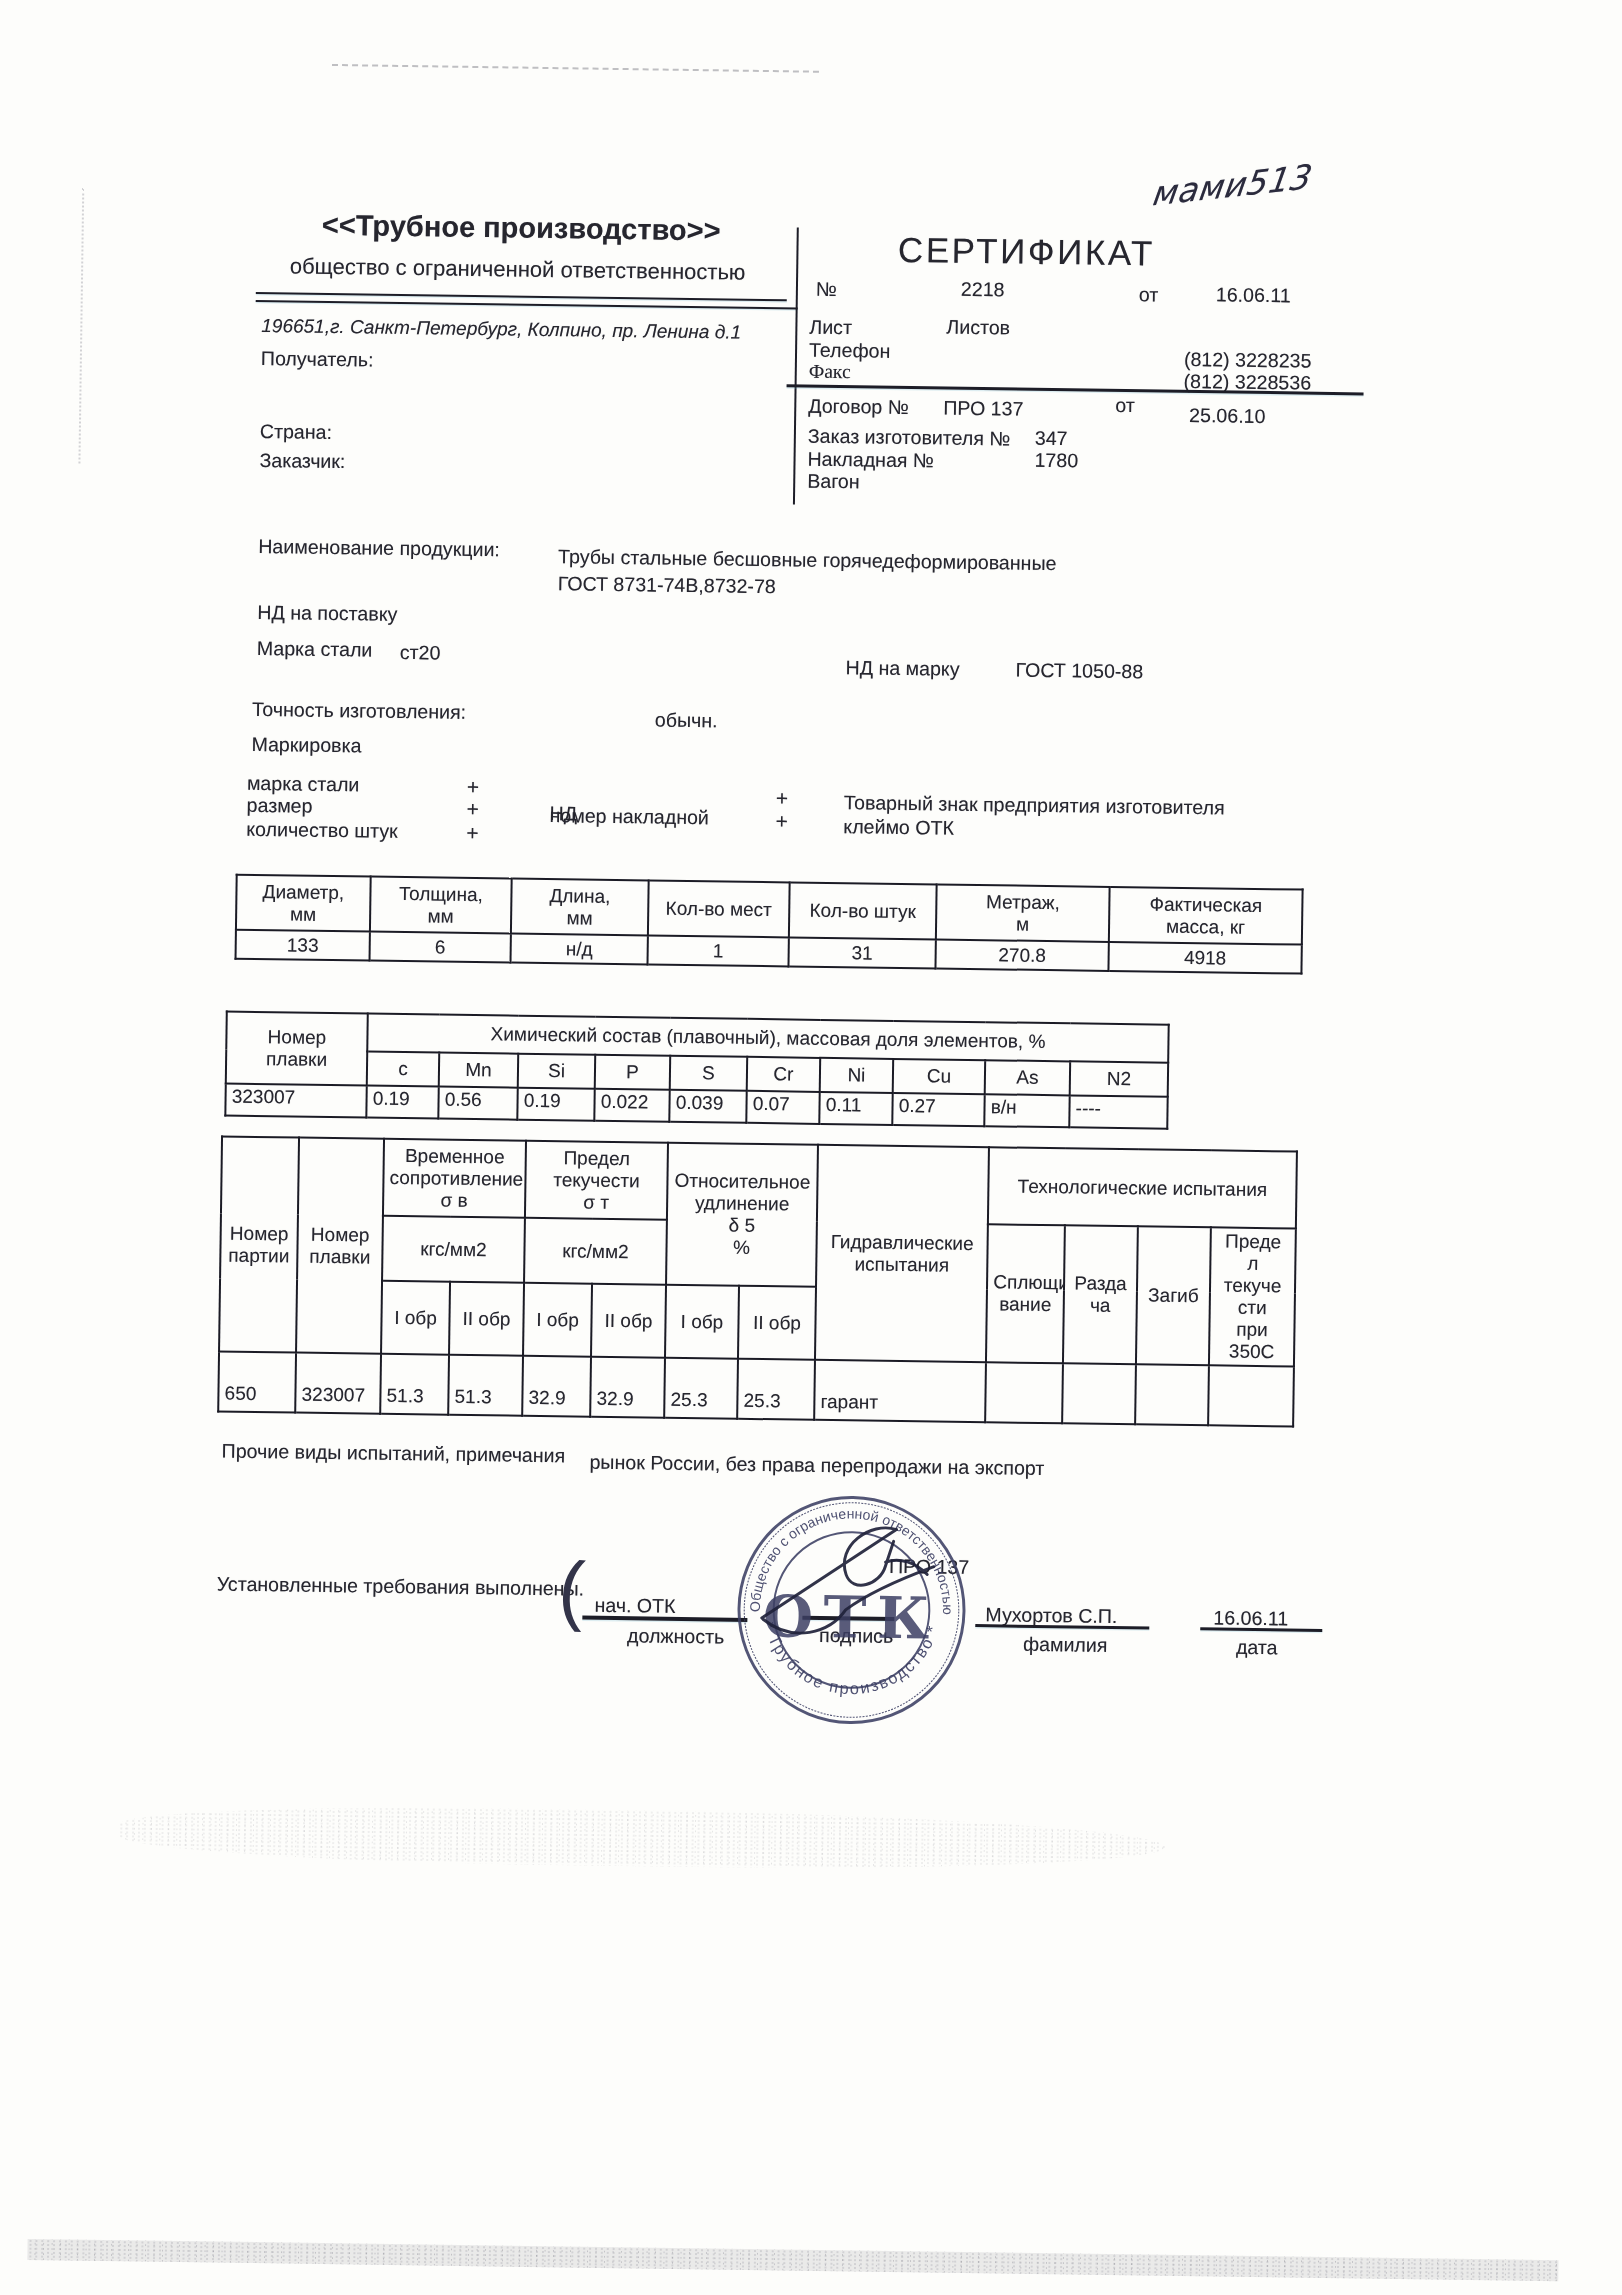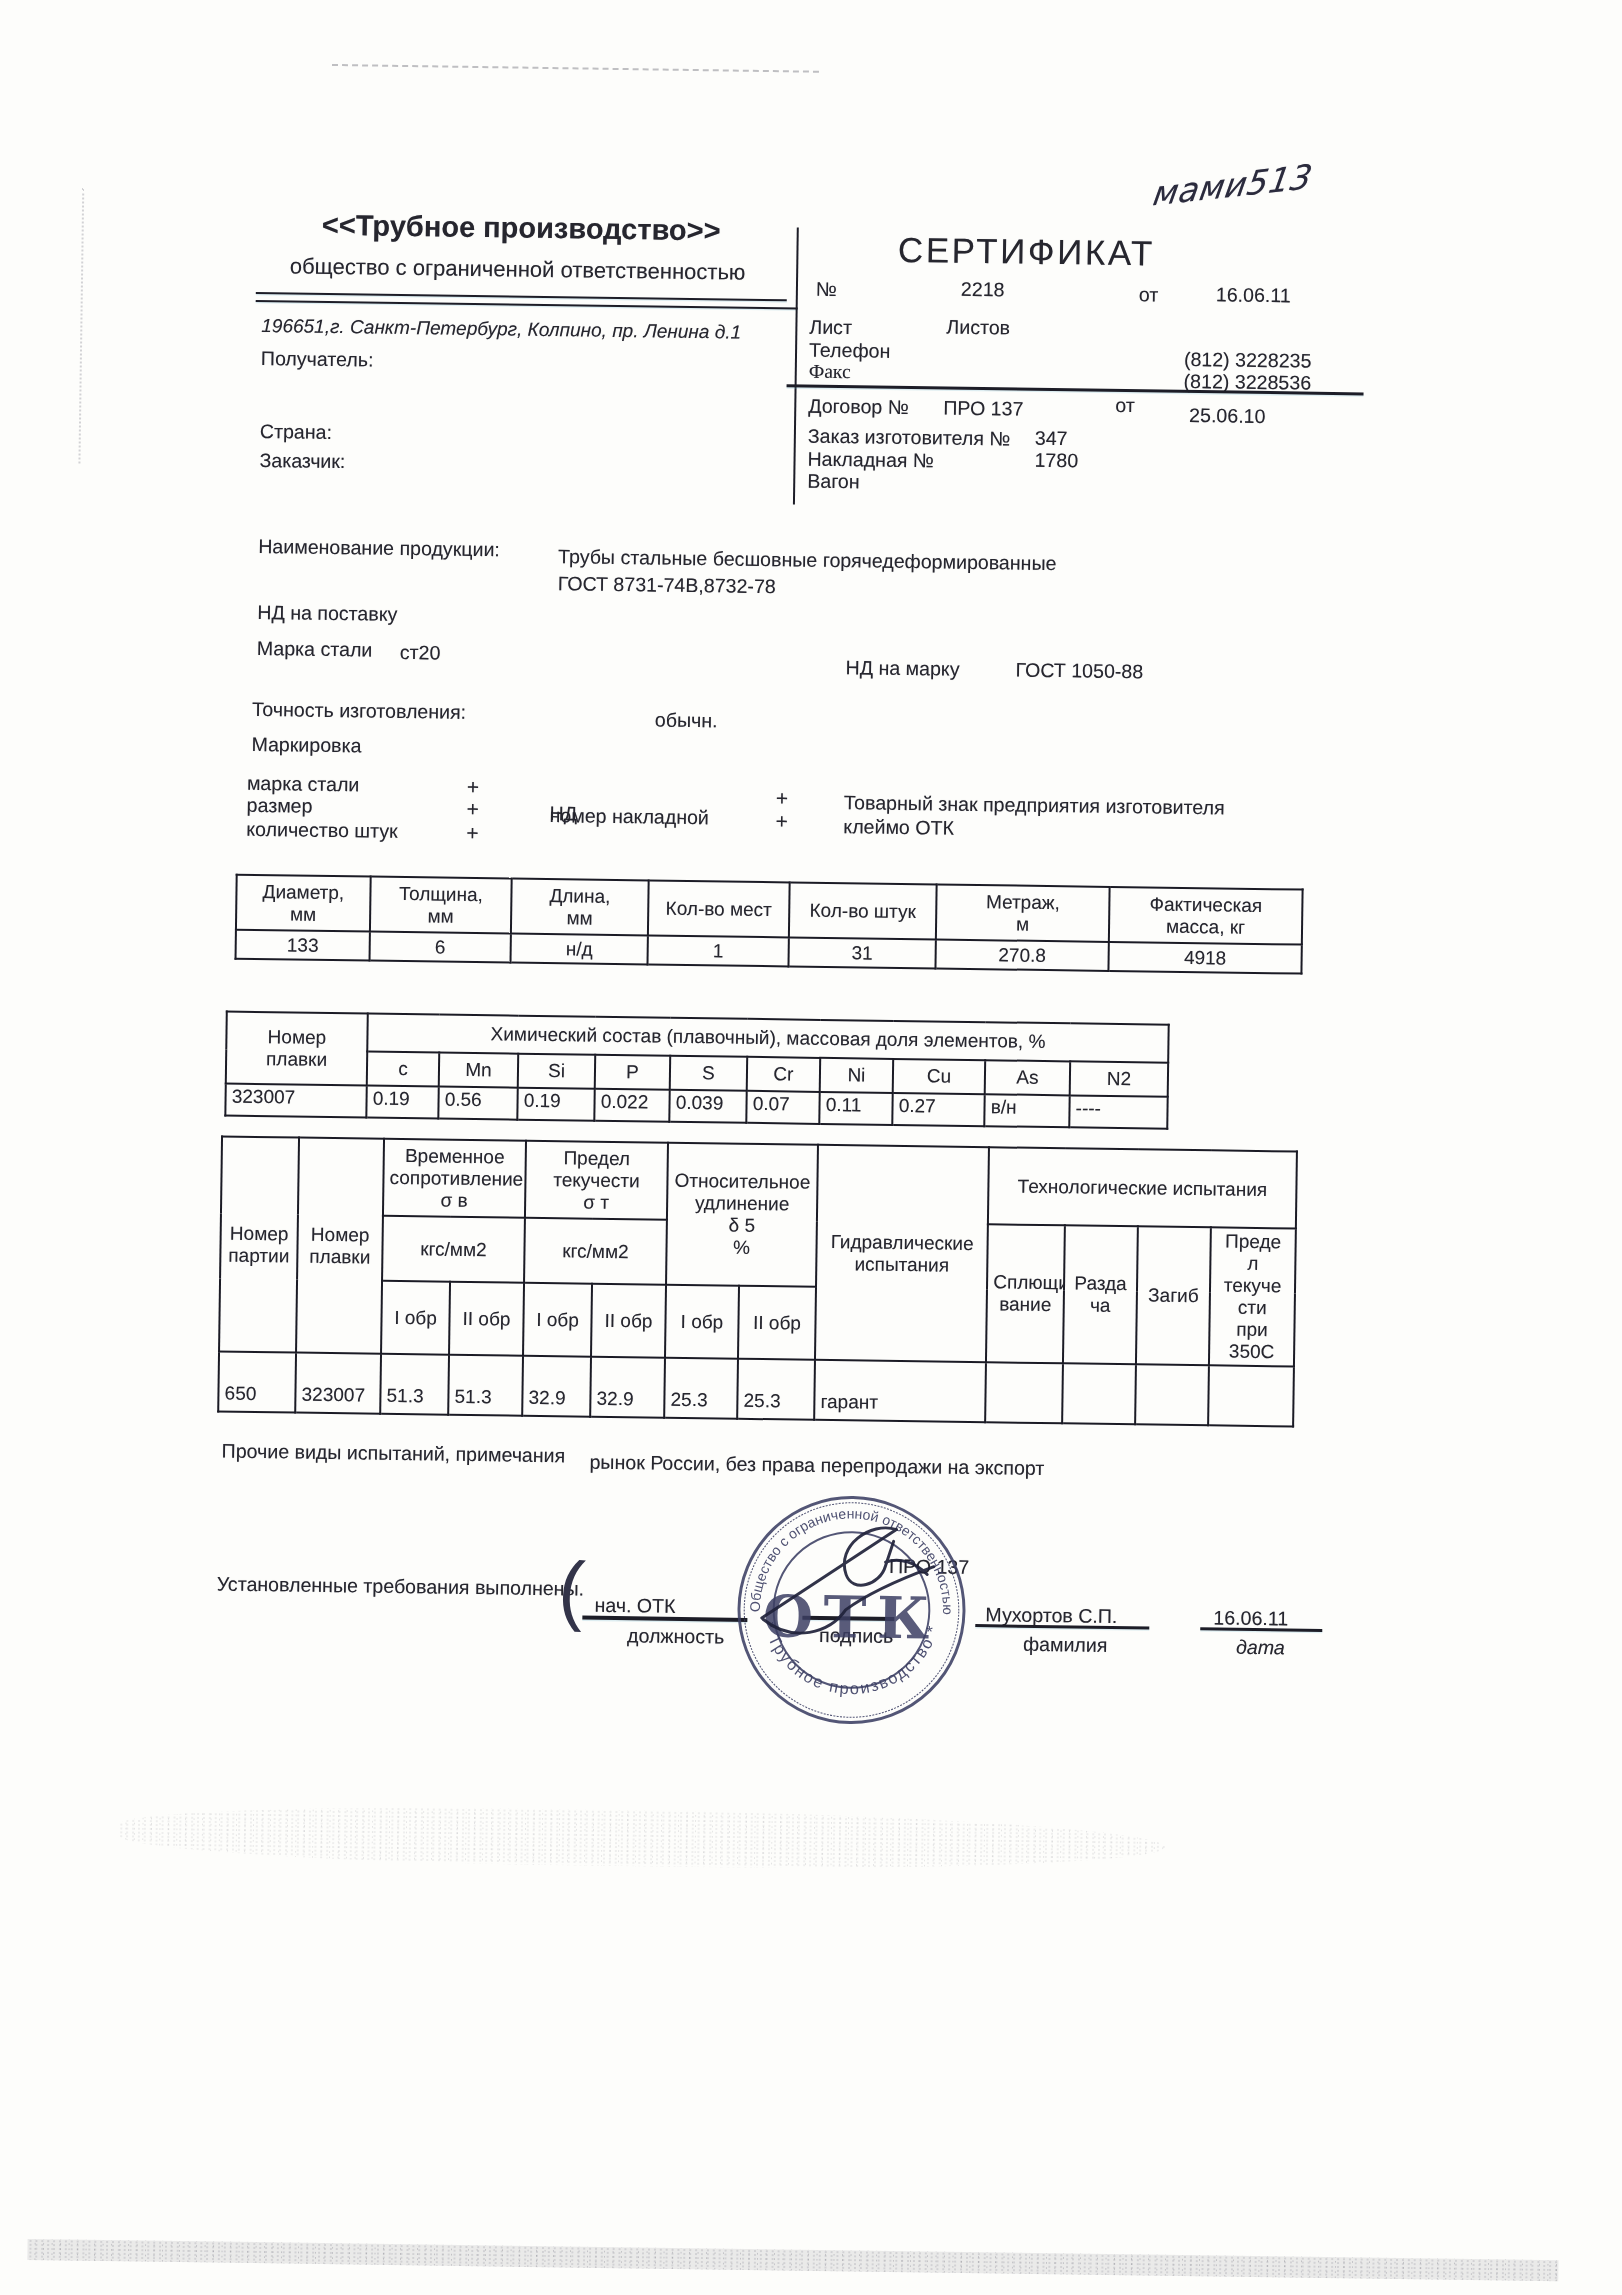--- a/index.html
+++ b/index.html
@@ -303,21 +303,21 @@
     <div class="t" style="left:839px;top:1616px;">подпись</div>
 
     <div class="t" style="left:908px;top:1546px;">ПРО 137</div>
 
     <div class="t" style="left:1005px;top:1593px;">Мухортов С.П.</div>
     <div class="rule" style="left:995px;top:1614px;width:174px;height:3.3px;"></div>
     <div class="t" style="left:1043px;top:1622px;">фамилия</div>
 
     <div class="t" style="left:1233px;top:1593px;">16.06.11</div>
     <div class="rule" style="left:1220px;top:1614px;width:122px;height:3.3px;"></div>
-    <div class="t" style="left:1256px;top:1622px;font-style:italic;">дата</div>
+    <div class="t" style="left:1256px;top:1622px;">дата</div>
 
     <svg class="stamp" style="left:750px;top:1480px;" width="242" height="242" viewBox="0 0 370 370">
       <g stroke="#3c3f63" fill="none" opacity="0.88">
         <circle cx="185" cy="186" r="172" stroke-width="4.5"></circle>
         <circle cx="185" cy="186" r="164" stroke-width="1.6" stroke-dasharray="3,2"></circle>
         <circle cx="185" cy="186" r="119" stroke-width="3"></circle>
       </g>
       <defs>
         <path id="arcTop" d="M 45,186 A 140,140 0 0 1 325,186"></path>
         <path id="arcBottom" d="M 49,200 A 138,138 0 0 0 321,200"></path>

